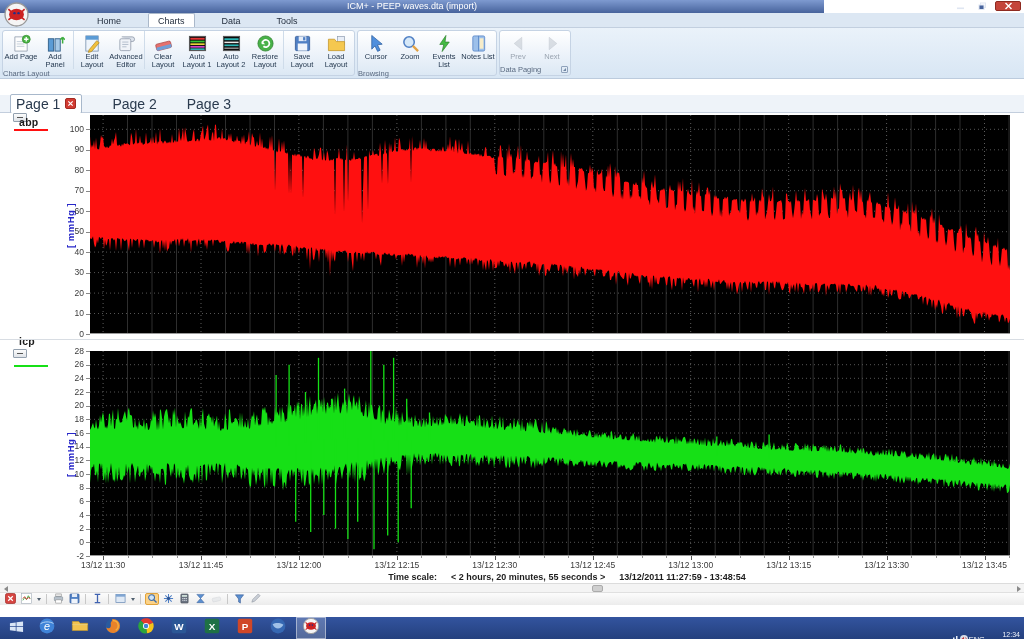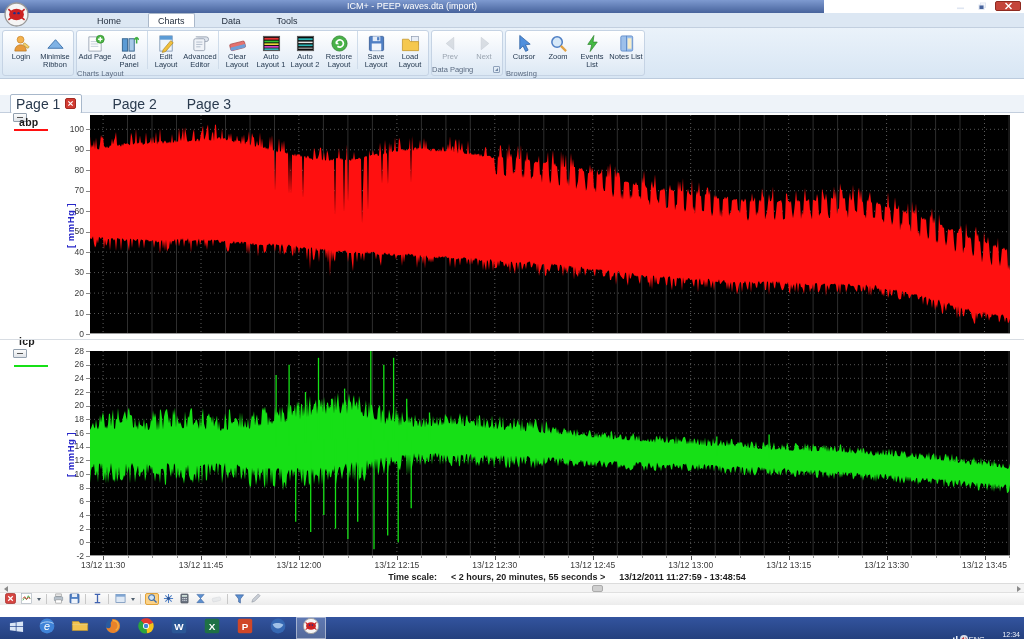--- a/index.html
+++ b/index.html
@@ -141,45 +141,20 @@
       <div class="rtab">Data</div>
       <div class="rtab">Tools</div>
     </div>
   <div class="ribbon" id="ribbon">
       <div class="rgroup">
         <div class="rclusters">
           <div class="rcluster">
             <div class="rbtn">
               <span class="icn">
                 <svg viewBox="0 0 20 20">
-                  <circle cx="9" cy="6" r="3.6" fill="#f3b24f" stroke="#c77f1f" stroke-width=".7"></circle>
-                  <path d="M3 18c0-4.4 2.7-6.6 6-6.6s6 2.2 6 6.6z" fill="#e89b3c" stroke="#b06f1a" stroke-width=".7"></path>
-                  <rect x="11.5" y="11" width="7" height="2.6" rx="1.3" fill="#f5d06e" stroke="#b08a2a" stroke-width=".6" transform="rotate(38 15 12)"></rect>
-                </svg>
-              </span>
-              <span class="rlbl">Login</span>
-            </div>
-            <div class="rbtn">
-              <span class="icn">
-                <svg viewBox="0 0 20 20">
-                  <path d="M10 6 L18 15 H2 Z" fill="#7fb2e5" stroke="#3f74ad"></path>
-                </svg>
-              </span>
-              <span class="rlbl">Minimise Ribbon</span>
-            </div>
-          </div>
-        </div>
-        <div class="rgrouplabel"></div>
-      </div>
-      <div class="rgroup">
-        <div class="rclusters">
-          <div class="rcluster">
-            <div class="rbtn">
-              <span class="icn">
-                <svg viewBox="0 0 20 20">
                   <path d="M3 3h10l3 3v12H3z" fill="#fdfdfd" stroke="#8a97a8" stroke-width=".8"></path>
                   <path d="M5 8h8M5 10.5h8M5 13h8" stroke="#c3cdd9"></path>
                   <circle cx="15" cy="5.5" r="4.2" fill="#4db547" stroke="#2f8b2b" stroke-width=".7"></circle>
                   <path d="M15 3.2v4.6M12.7 5.5h4.6" stroke="#fff" stroke-width="1.4"></path>
                 </svg>
               </span>
               <span class="rlbl">Add Page</span>
             </div>
             <div class="rbtn">
               <span class="icn">
@@ -283,81 +258,81 @@
               </span>
               <span class="rlbl">Load Layout</span>
             </div>
           </div>
         </div>
         <div class="rgrouplabel">Charts Layout</div>
       </div>
       <div class="rgroup">
         <div class="rclusters">
           <div class="rcluster">
+            <div class="rbtn">
+              <span class="icn">
+                <svg viewBox="0 0 20 20">
+                  <path d="M5 1.5l11 9.2-5 .7 2.8 5.6-2.6 1.3-2.8-5.8L5 16z" fill="#4f8fdd" stroke="#2b5e9e" stroke-width=".8"></path>
+                </svg>
+              </span>
+              <span class="rlbl">Cursor</span>
+            </div>
+            <div class="rbtn">
+              <span class="icn">
+                <svg viewBox="0 0 20 20">
+                  <circle cx="8.5" cy="8.5" r="5.5" fill="#d6e8f8" stroke="#4f7fc4" stroke-width="1.6"></circle>
+                  <path d="M12.5 12.5l5.5 5.5" stroke="#e2a244" stroke-width="2.4"></path>
+                </svg>
+              </span>
+              <span class="rlbl">Zoom</span>
+            </div>
+            <div class="rbtn">
+              <span class="icn">
+                <svg viewBox="0 0 20 20">
+                  <path d="M11.5 1.5L5 11h4.2L7.5 18.5 15 8.5h-4.4z" fill="#44bb44" stroke="#2a7f2a" stroke-width=".7"></path>
+                </svg>
+              </span>
+              <span class="rlbl">Events List</span>
+            </div>
+            <div class="rbtn">
+              <span class="icn">
+                <svg viewBox="0 0 20 20">
+                  <rect x="4" y="2" width="12.5" height="16" rx="1.5" fill="#9dc0ea" stroke="#4f7fc4" stroke-width=".8"></rect>
+                  <path d="M10 2v16" stroke="#4f7fc4" stroke-width=".8"></path>
+                  <rect x="11.2" y="4.5" width="4" height="11" fill="#f7ecc9"></rect>
+                </svg>
+              </span>
+              <span class="rlbl">Notes List</span>
+            </div>
+          </div>
+        </div>
+        <div class="rgrouplabel">Browsing</div>
+      </div>
+      <div class="rgroup">
+        <div class="rclusters">
+          <div class="rcluster">
             <div class="rbtn disabled">
               <span class="icn">
                 <svg viewBox="0 0 20 20">
                   <path d="M13.5 3.5L5.5 10l8 6.5z" fill="#bcc3cc" stroke="#9aa2ad" stroke-width=".6"></path>
                 </svg>
               </span>
               <span class="rlbl">Prev</span>
             </div>
             <div class="rbtn disabled">
               <span class="icn">
                 <svg viewBox="0 0 20 20">
                   <path d="M6.5 3.5l8 6.5-8 6.5z" fill="#bcc3cc" stroke="#9aa2ad" stroke-width=".6"></path>
                 </svg>
               </span>
               <span class="rlbl">Next</span>
             </div>
           </div>
         </div>
         <div class="rgrouplabel">Data Paging<span class="launcher"></span></div>
-      </div>
-      <div class="rgroup">
-        <div class="rclusters">
-          <div class="rcluster">
-            <div class="rbtn">
-              <span class="icn">
-                <svg viewBox="0 0 20 20">
-                  <path d="M5 1.5l11 9.2-5 .7 2.8 5.6-2.6 1.3-2.8-5.8L5 16z" fill="#4f8fdd" stroke="#2b5e9e" stroke-width=".8"></path>
-                </svg>
-              </span>
-              <span class="rlbl">Cursor</span>
-            </div>
-            <div class="rbtn">
-              <span class="icn">
-                <svg viewBox="0 0 20 20">
-                  <circle cx="8.5" cy="8.5" r="5.5" fill="#d6e8f8" stroke="#4f7fc4" stroke-width="1.6"></circle>
-                  <path d="M12.5 12.5l5.5 5.5" stroke="#e2a244" stroke-width="2.4"></path>
-                </svg>
-              </span>
-              <span class="rlbl">Zoom</span>
-            </div>
-            <div class="rbtn">
-              <span class="icn">
-                <svg viewBox="0 0 20 20">
-                  <path d="M11.5 1.5L5 11h4.2L7.5 18.5 15 8.5h-4.4z" fill="#44bb44" stroke="#2a7f2a" stroke-width=".7"></path>
-                </svg>
-              </span>
-              <span class="rlbl">Events List</span>
-            </div>
-            <div class="rbtn">
-              <span class="icn">
-                <svg viewBox="0 0 20 20">
-                  <rect x="4" y="2" width="12.5" height="16" rx="1.5" fill="#9dc0ea" stroke="#4f7fc4" stroke-width=".8"></rect>
-                  <path d="M10 2v16" stroke="#4f7fc4" stroke-width=".8"></path>
-                  <rect x="11.2" y="4.5" width="4" height="11" fill="#f7ecc9"></rect>
-                </svg>
-              </span>
-              <span class="rlbl">Notes List</span>
-            </div>
-          </div>
-        </div>
-        <div class="rgrouplabel">Browsing</div>
       </div>
     </div>
   <div class="pagetabs" id="page-tabs">
       <div class="ptab active">
         <span>Page 1</span>
         <span class="pclose">
           <svg viewBox="0 0 8 8">
             <path d="M1.5 1.5l5 5M6.5 1.5l-5 5" stroke="#fff" stroke-width="1.4"></path>
           </svg>
         </span>

